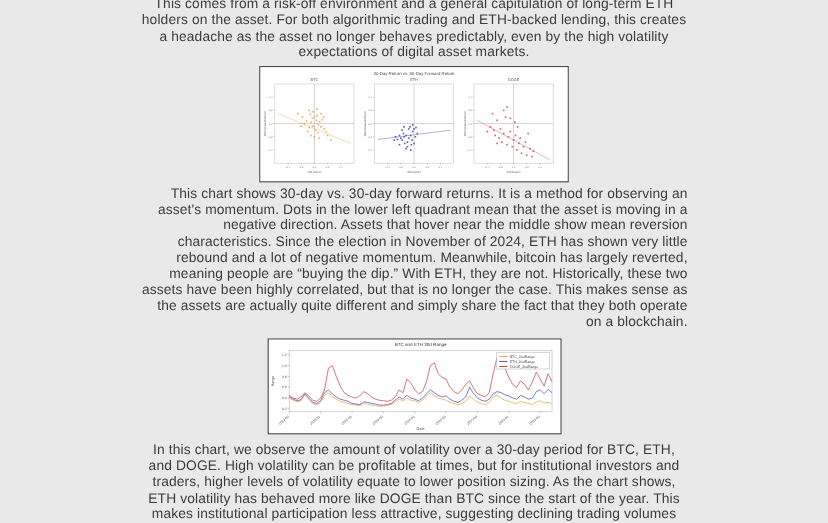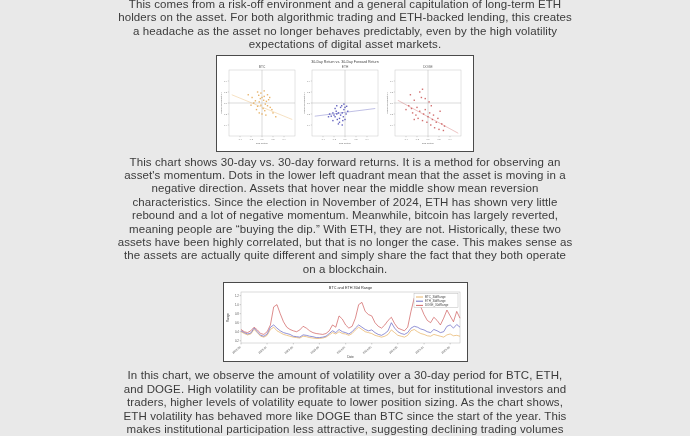--- a/index.html
+++ b/index.html
@@ -14,21 +14,21 @@
     font-size:11.5px;line-height:13.4px;text-align:center;
     color:#3b3b3b;margin:0;letter-spacing:0.1px;
   }
   .p1{margin-top:-2px;}
   .chart-frame{
     background:#ffffff;border:1px solid #4a4a4a;
     margin:3px auto 4px auto;display:block;
   }
   .frame-scatter{width:256px;height:95px;}
   .frame-line{width:243px;height:78px;margin-top:6px;margin-bottom:7px;}
-  .p2{margin-top:4px;}
+  .p2{margin-top:4px;text-align:right;}
   .p3{margin-top:7px;}
   svg{display:block;}
 </style>
 </head>
 <body>
 
 <div class="content">
 
   <p class="body-text p1">This comes from a risk-off environment and a general capitulation of long-term ETH holders on the asset. For both algorithmic trading and ETH-backed lending, this creates a headache as the asset no longer behaves predictably, even by the high volatility expectations of digital asset markets.</p>
 

